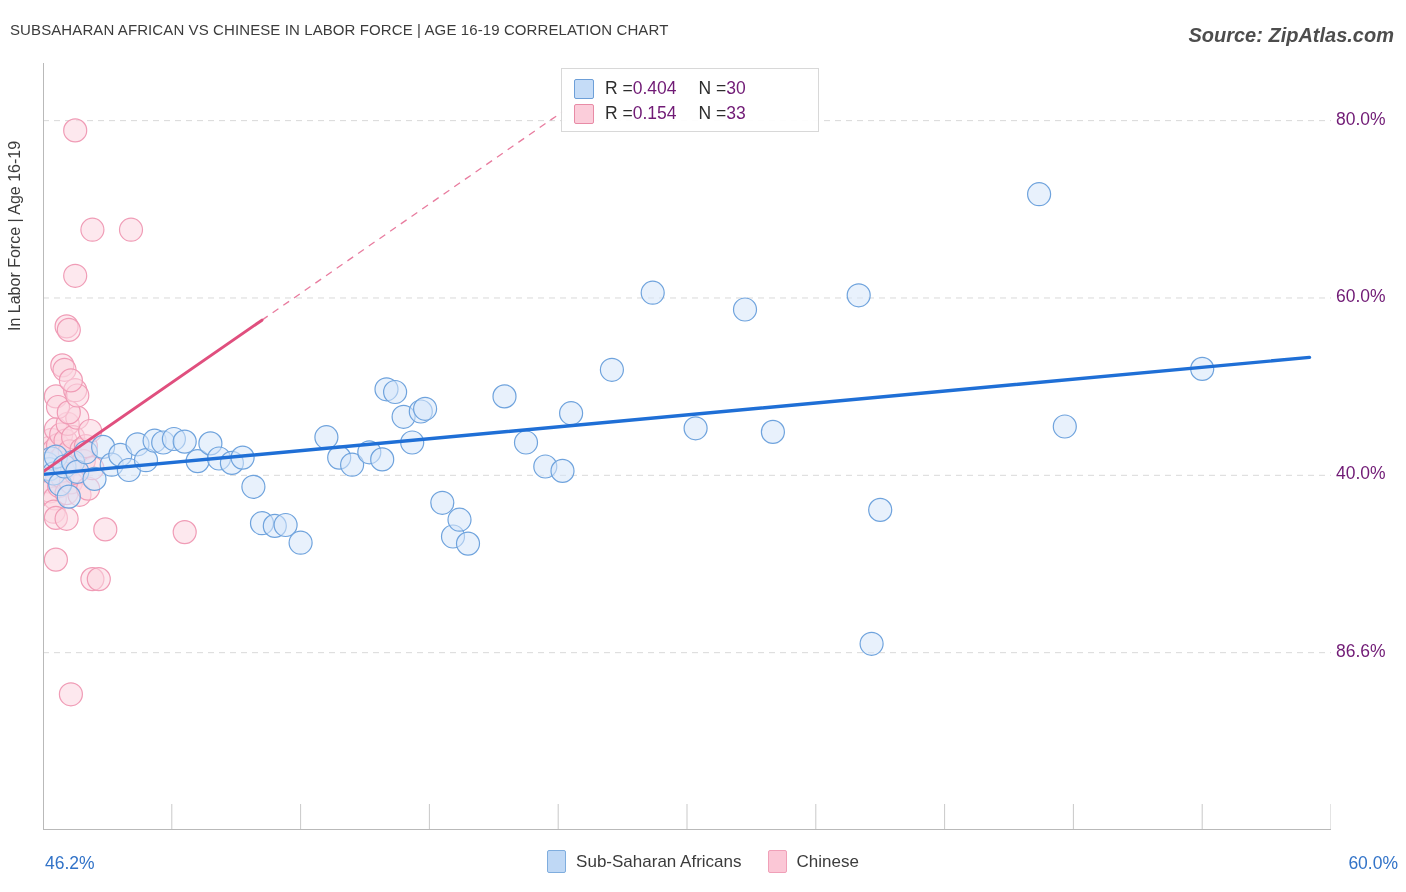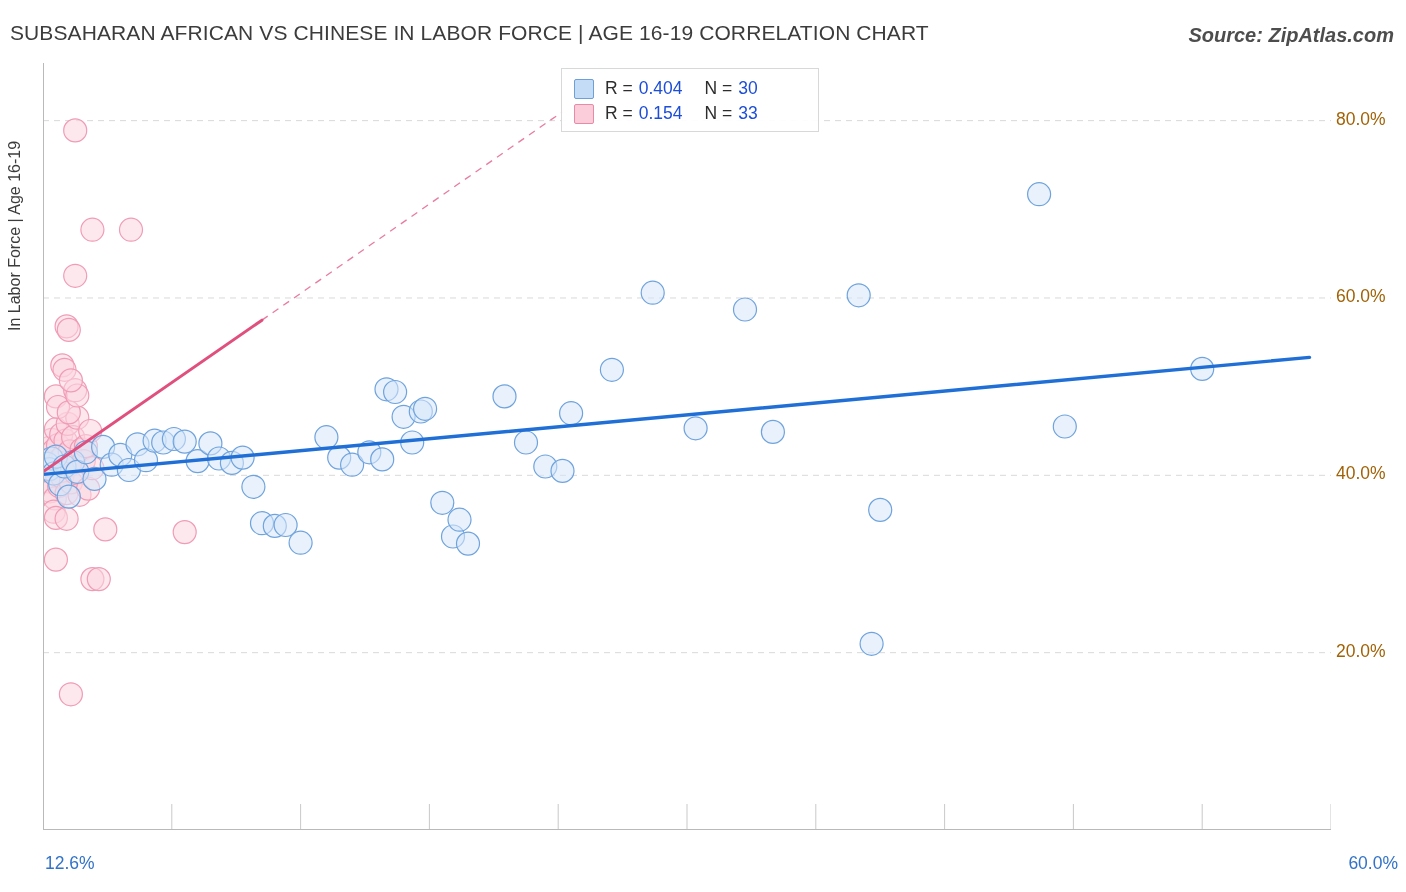--- a/index.html
+++ b/index.html
@@ -13,21 +13,21 @@
   #app {
     position: relative;
     width: 1406px;
     height: 892px;
     background: #ffffff;
   }
   
   #chart-title {
     position: absolute;
     left: 10px; top: 21px;
-    font-size: 21px;
+    font-size: 15px;
     letter-spacing: 0.1px;
     color: #3c3c3c;
     white-space: nowrap;
   }
   #source-note {
     position: absolute;
     right: 12px; top: 24px;
     font-size: 20px;
     font-style: italic;
     font-weight: bold;
@@ -51,21 +51,21 @@
     font-size: 16px;
     color: #3c3c3c;
     transform: rotate(-90deg);
     transform-origin: 14px 14px;
     white-space: nowrap;
   }
   .y-tick-label {
     position: absolute;
     left: 1336px;
     font-size: 17.5px;
-    color: #a16207;
+    color: #701a75;
     white-space: nowrap;
   }
   #x-min-label {
     position: absolute;
     left: 45px; top: 853px;
     font-size: 17.5px;
     color: #3273c8;
   }
   #x-max-label {
     position: absolute;
@@ -92,21 +92,21 @@
     white-space: nowrap;
   }
   .swatch {
     width: 20px; height: 20px;
     border-radius: 2px;
     margin-right: 11px;
     flex: none;
   }
   .swatch.blue { background: #c5dcf7; border: 1px solid #6d9fd8; }
   .swatch.pink { background: #fbcdda; border: 1px solid #e88ba6; }
-  .stat-val { color: #1d4ed8; margin-left: 6px; }
+  .stat-val { color: #701a75; }
   .stat-gap { display: inline-block; width: 22px; }
   
   #series-legend {
     position: absolute;
     left: 0; right: 0; top: 850px;
     display: flex;
     justify-content: center;
     align-items: center;
     gap: 26px;
     font-size: 17px;
@@ -294,27 +294,27 @@
           <line x1="218.95999999999998" y1="257.1445086705203" x2="519.4933333333333" y2="48.76878612716769" stroke="#e04f7e" stroke-width="1.3" stroke-dasharray="7 6" stroke-opacity="0.75"></line>
           <line x1="0" y1="408.77109826589594" x2="218.95999999999998" y2="257.1445086705203" stroke="#e04f7e" stroke-width="3" stroke-linecap="round"></line>
         </g>
       <line id="axis-left" x1="0.5" y1="0" x2="0.5" y2="767" stroke="#b9b9b9" stroke-width="1"></line>
       <line id="axis-bottom" x1="0" y1="766.5" x2="1288" y2="766.5" stroke="#b9b9b9" stroke-width="1"></line>
     </svg>
   </div>
 
 
   <div id="y-labels">
-      <div class="y-tick-label" style="top: 640.659px;">20.0%</div>
+      <div class="y-tick-label" style="top: 640.659px;">86.6%</div>
       <div class="y-tick-label" style="top: 463.318px; text-align: center;">40.0%</div>
       <div class="y-tick-label" style="top: 285.977px;">60.0%</div>
       <div class="y-tick-label" style="top: 108.636px;">80.0%</div>
     </div>
 
-  <div id="x-min-label">12.6%</div>
+  <div id="x-min-label">46.2%</div>
   <div id="x-max-label">60.0%</div>
 
   <div id="stats-legend">
     <div class="stat-row">
       <span class="swatch blue"></span>
       <span>R = </span>
       <span class="stat-val">0.404</span>
       <span class="stat-gap"></span>
       <span>N = </span>
       <span class="stat-val">30</span>
@@ -322,14 +322,24 @@
     <div class="stat-row">
       <span class="swatch pink"></span>
       <span>R = </span>
       <span class="stat-val">0.154</span>
       <span class="stat-gap"></span>
       <span>N = </span>
       <span class="stat-val">33</span>
     </div>
   </div>
 
+  <div id="series-legend">
+    <div class="legend-item">
+      <span class="legend-chip blue"></span>
+      <span>Sub-Saharan Africans</span>
+    </div>
+    <div class="legend-item">
+      <span class="legend-chip pink"></span>
+      <span>Chinese</span>
+    </div>
+  </div>
 
 </div>
 
 </body></html>

